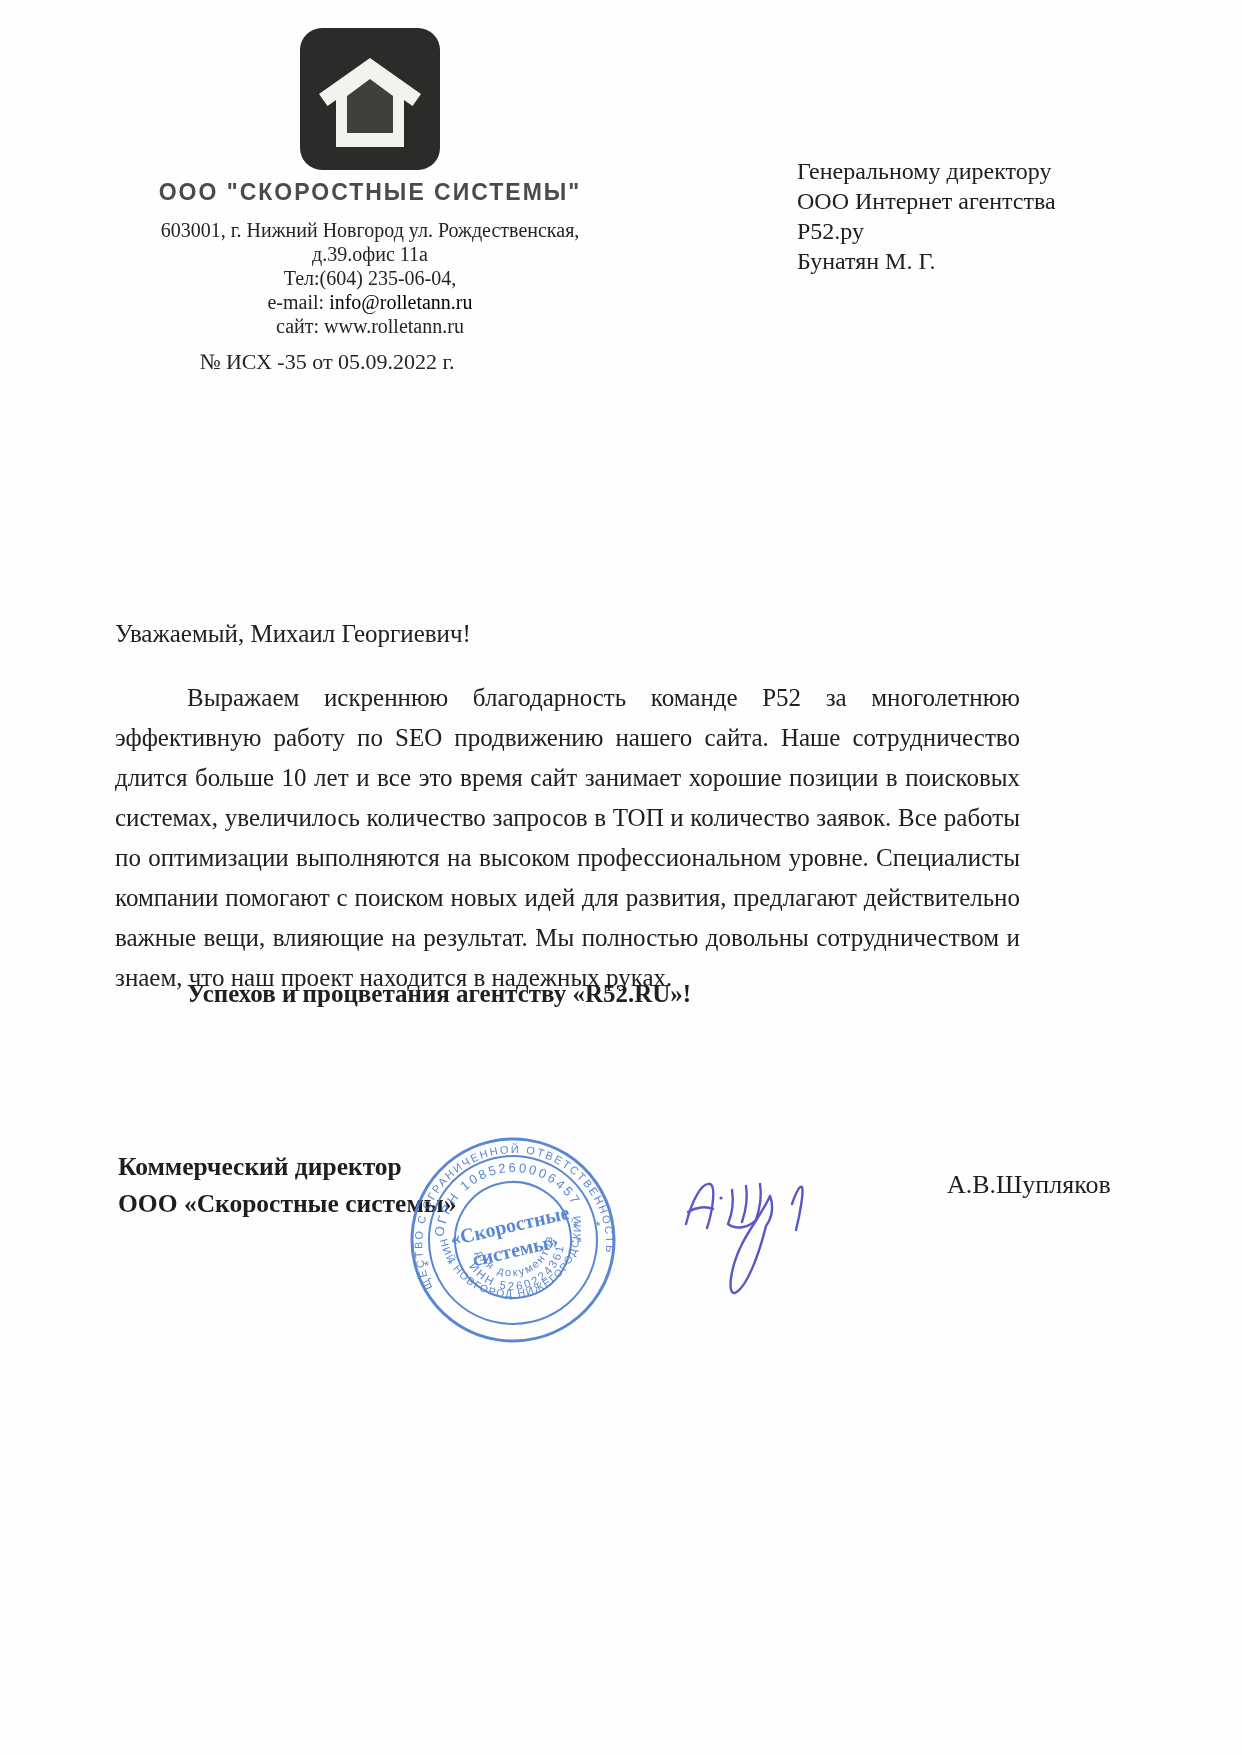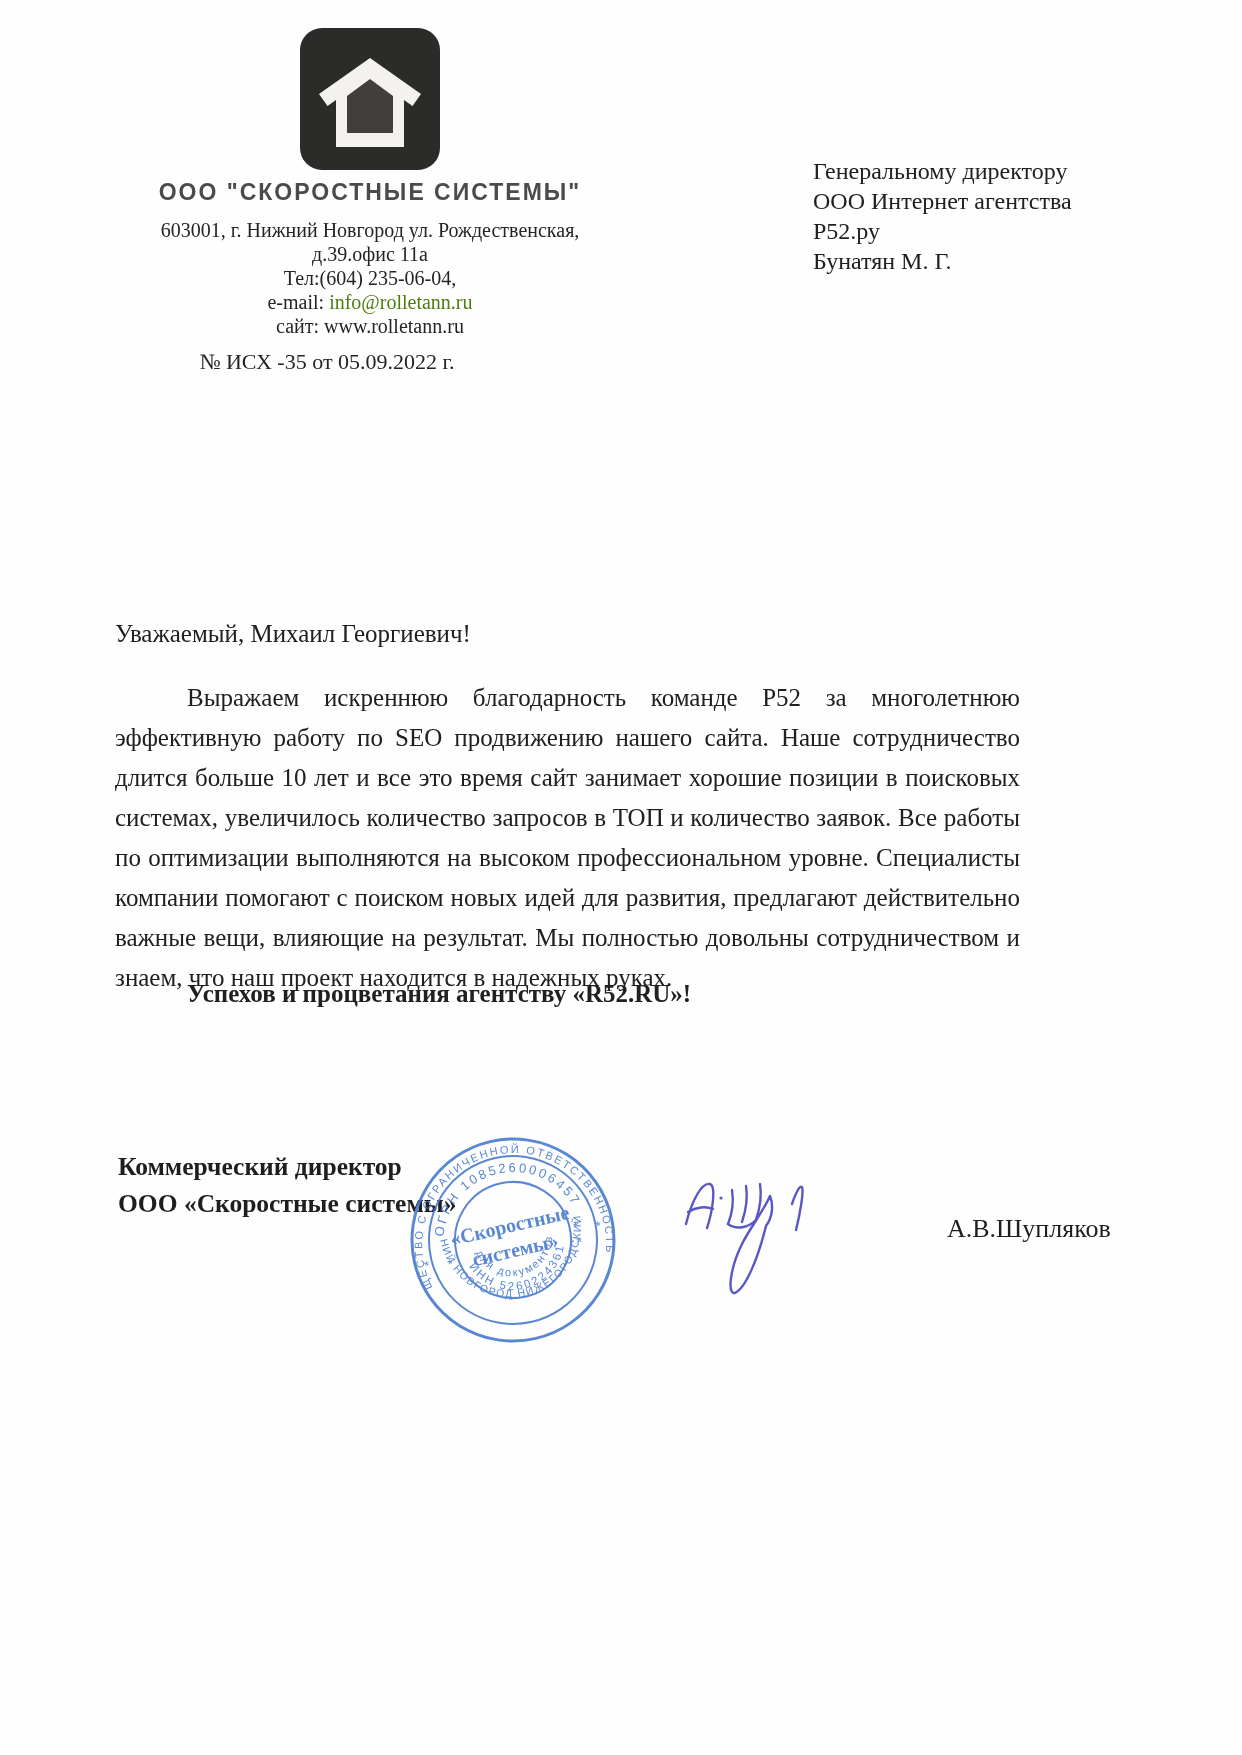--- a/index.html
+++ b/index.html
@@ -26,34 +26,33 @@
     color:#4b4b4b;
     white-space:nowrap;
   }
   .address-block{
     position:absolute;left:120px;top:218px;width:500px;
     text-align:center;
     font-size:20px;
     line-height:24px;
     color:#242424;
   }
-  .address-block .faded{color:#4d7c0f;}
+  .address-block .faded{color:#000000;}
   .ref-number{
     position:absolute;left:102px;top:349px;width:450px;
     text-align:center;
     font-size:22px;
     color:#242424;
   }
   
   .recipient{
     position:absolute;left:797px;top:156px;width:420px;
     font-size:24px;
     line-height:30px;
     color:#202020;
-    margin-left:16px;
   }
   
   .greeting{
     position:absolute;left:115px;top:620px;width:905px;
     text-align:left;
     font-size:25px;
     color:#202020;
   }
   .body-paragraph{
     position:absolute;left:115px;top:678px;width:905px;
@@ -78,21 +77,20 @@
     font-size:25.5px;
     line-height:37px;
     color:#1e1e1e;
     font-weight:bold;
   }
   .signer-name{
     position:absolute;left:947px;top:1170px;
     font-size:26px;
     color:#1e1e1e;
     white-space:nowrap;
-    margin-top:44px;
   }
   .stamp{
     position:absolute;left:398px;top:1125px;width:230px;height:230px;
     opacity:0.88;
   }
   .signature{
     position:absolute;left:672px;top:1160px;width:170px;height:170px;
     opacity:0.92;
   }
 </style>

